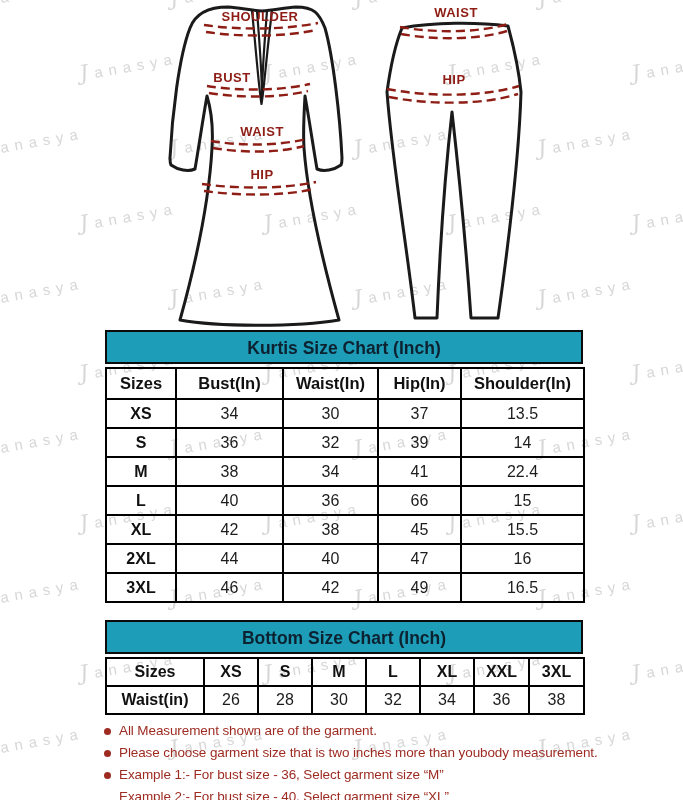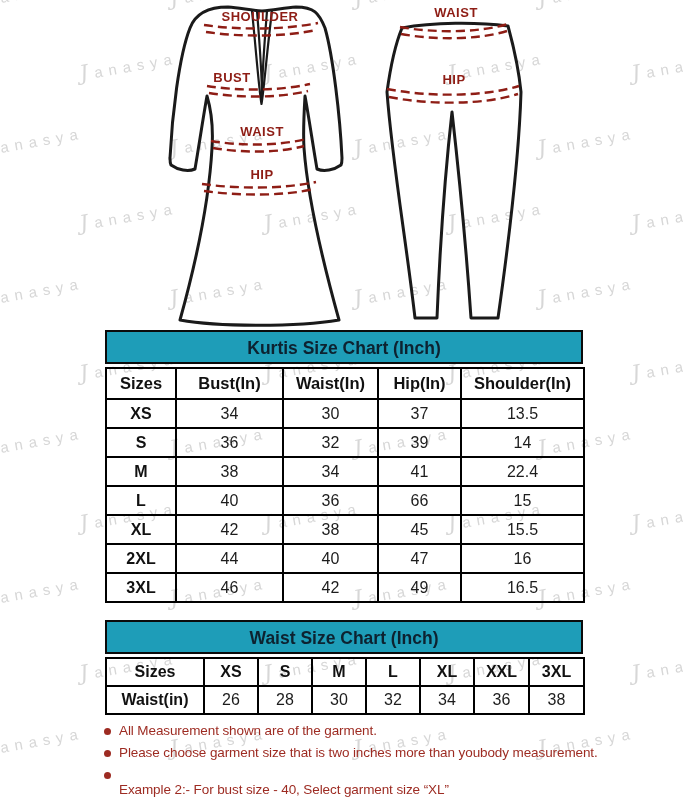--- a/index.html
+++ b/index.html
@@ -230,21 +230,21 @@
               <td>46</td>
               <td>42</td>
               <td>49</td>
               <td>16.5</td>
             </tr>
           </tbody>
       </table>
     </div>
 
     <div class="chart-block bottoms">
-      <div class="chart-title">Waist Size Chart (Inch)</div>
+      <div class="chart-title">Bottom Size Chart (Inch)</div>
       <table class="size-table bottom-table">
         <colgroup>
           <col style="width:98px">
             <col style="width:54px">
             <col style="width:54px">
             <col style="width:54px">
           <col style="width:54px">
             <col style="width:54px">
             <col style="width:55px">
             <col style="width:55px">
@@ -278,20 +278,21 @@
         <div class="note-line">
           <span class="bullet"></span>
           <span>All Measurement shown are of the garment.</span>
         </div>
         <div class="note-line">
           <span class="bullet"></span>
           <span>Please choose garment size that is two inches more than youbody measurement.</span>
         </div>
         <div class="note-line">
           <span class="bullet"></span>
+          <span>Example 1:- For bust size - 36, Select garment size “M”</span>
         </div>
         <div class="note-line no-bullet">
           <span>Example 2:- For bust size - 40, Select garment size  “XL”</span>
         </div>
       </div>
 
   </div>
 </div>
 
 </body></html>

